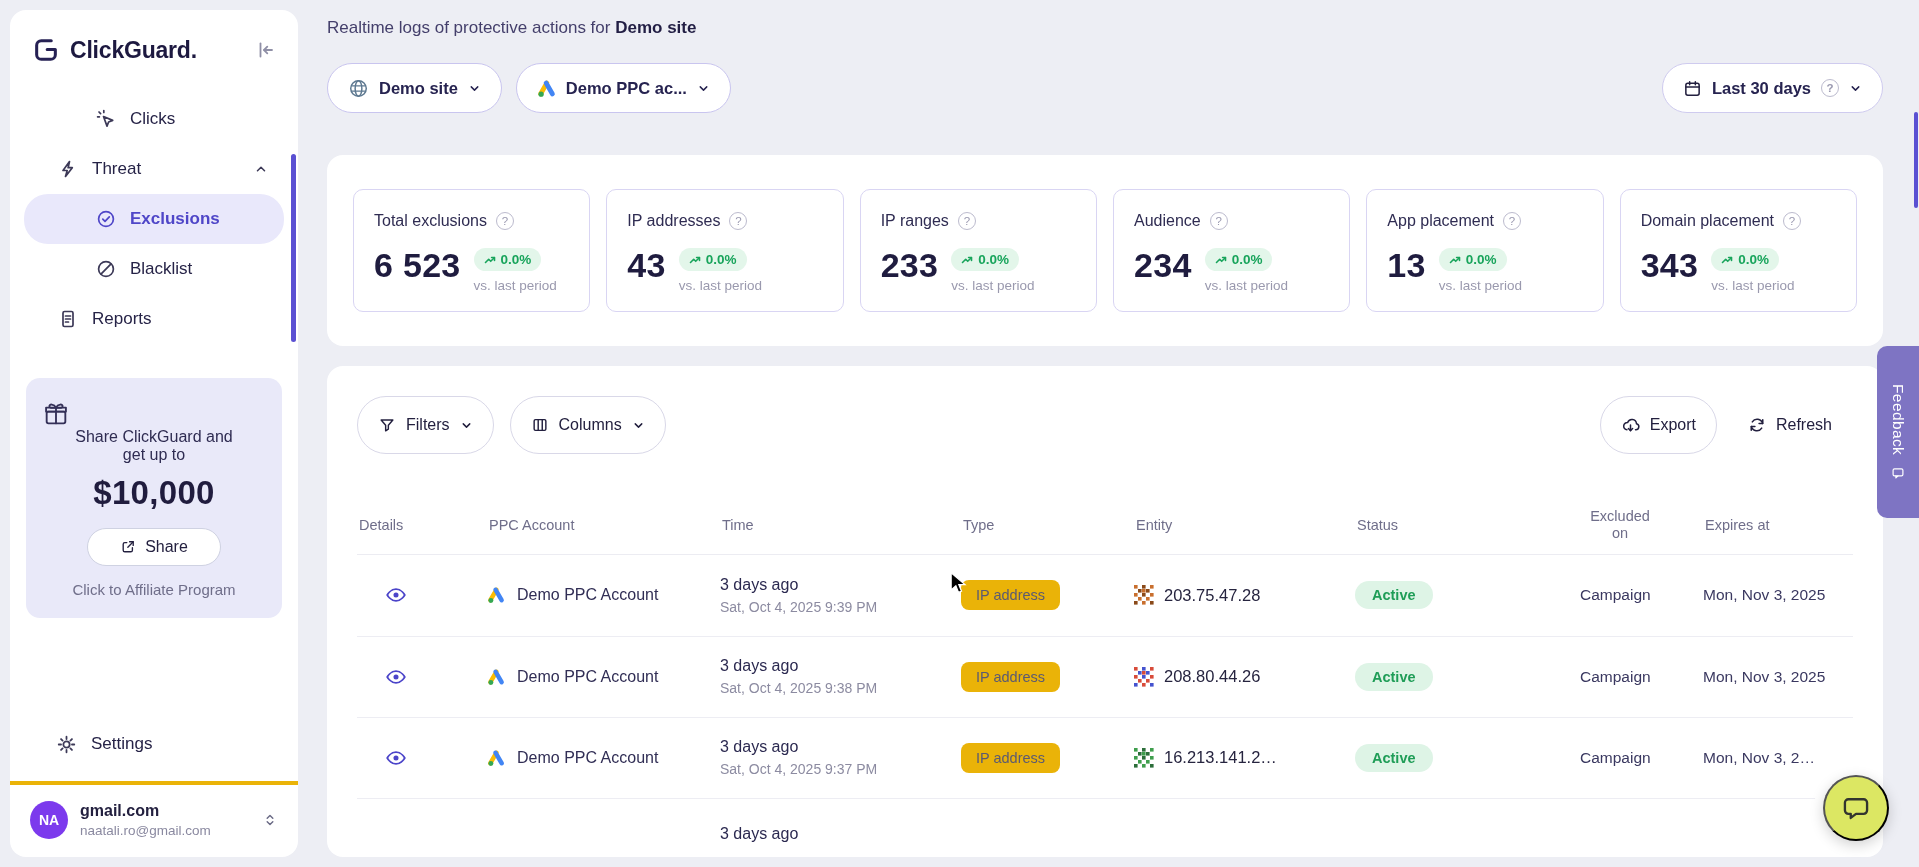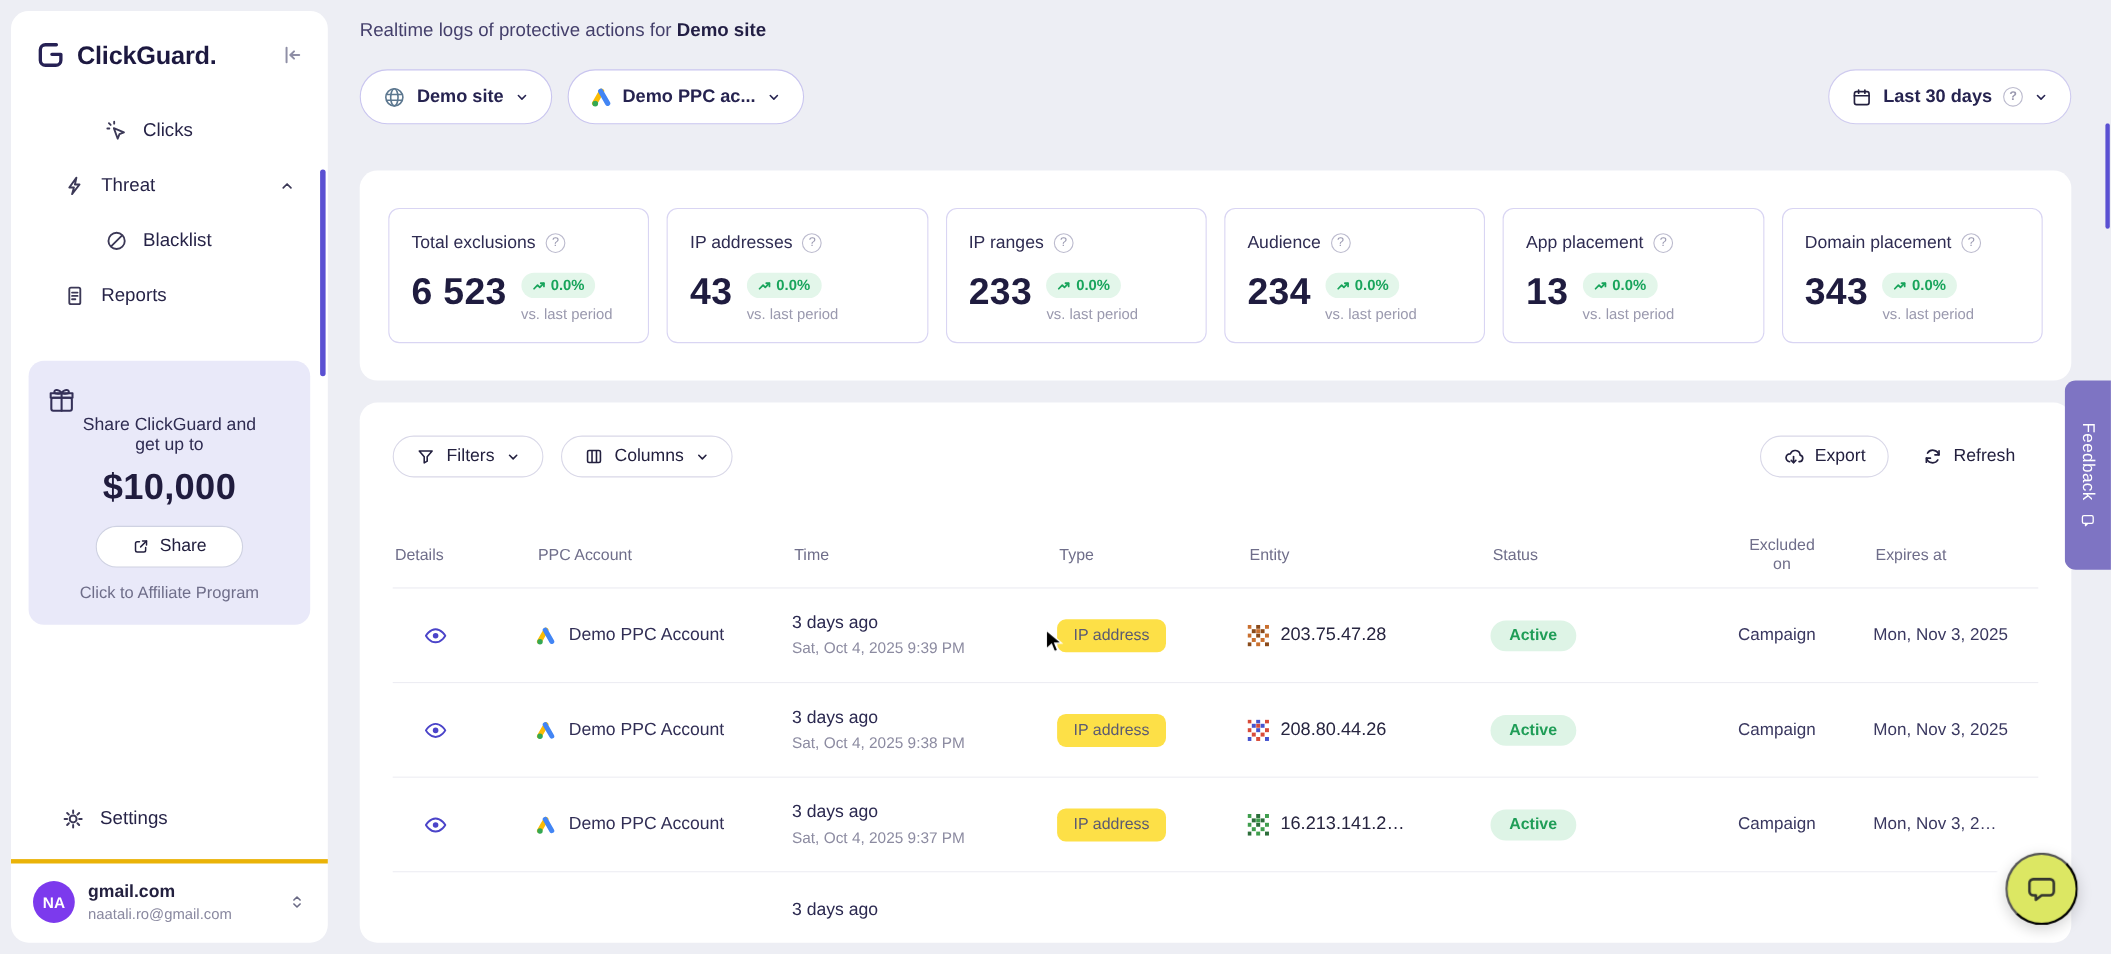--- a/index.html
+++ b/index.html
@@ -52,36 +52,36 @@
   .stat{flex:1;border:1px solid #d9d5f3;border-radius:10px;padding:22px 20px 18px;min-width:0}
   .stat-head{display:flex;align-items:center;gap:9px;font-size:16px;color:#2f2c52;font-weight:500;white-space:nowrap}
   .stat-body{display:flex;align-items:flex-start;gap:13px;margin-top:18px}
   .stat-value{font-size:34px;font-weight:700;color:#1f1c3f;line-height:1;letter-spacing:.3px}
   .stat-delta-wrap{display:flex;flex-direction:column;gap:7px;min-width:0}
   .delta{display:inline-flex;align-items:center;gap:5px;background:#e3f6ea;color:#18a45b;border-radius:999px;padding:4px 10px;font-size:13.5px;font-weight:700;width:max-content}
   .delta-caption{font-size:13.5px;color:#9a99ae;white-space:nowrap}
 
   .table-card{margin-top:20px;padding:30px 30px 0;flex:1;display:flex;flex-direction:column;overflow:hidden}
   .toolbar{display:flex;align-items:center;gap:16px}
-  .tool-btn{display:inline-flex;align-items:center;gap:10px;border:1px solid #d9d8e8;border-radius:999px;height:38px;padding:0 20px;font-size:16px;font-weight:500;color:#23203f;background:#fff;cursor:pointer}
+  .tool-btn{display:inline-flex;align-items:center;gap:10px;border:1px solid #d9d8e8;border-radius:999px;height:58px;padding:0 20px;font-size:16px;font-weight:500;color:#23203f;background:#fff;cursor:pointer}
   .tool-right{margin-left:auto;display:flex;align-items:center;gap:10px}
   .tool-btn.ghost{border-color:transparent}
 
   .thead,.trow{display:grid;grid-template-columns:130px 233px 241px 173px 221px 225px 123px 1fr;align-items:center}
   .thead{margin-top:54px;color:#6f6e8a;font-size:14.5px;padding-bottom:13px;border-bottom:1px solid #ececf2}
   .thead .hdr{padding-left:2px}
   .hdr-details{padding-left:20px}
   .hdr-narrow{max-width:78px;text-align:center;line-height:1.15}
   .trow{height:86px;border-bottom:1px solid #ededf3}
   .c-details{padding-left:28px}
   .eye-btn{color:#4b44c9;cursor:pointer;width:22px}
   .c-account{display:flex;gap:12px;align-items:center;font-size:16px;color:#312e55;white-space:nowrap}
   .time-rel{font-size:16px;color:#2b2950}
   .time-abs{font-size:14px;color:#8c8ba1;margin-top:5px}
-  .type-pill{background:#fde047;color:#5b5a72;border-radius:8px;padding:7px 15px;font-size:14.5px;display:inline-block}
+  .type-pill{background:#eab308;color:#5b5a72;border-radius:8px;padding:7px 15px;font-size:14.5px;display:inline-block}
   .c-entity{display:flex;gap:10px;align-items:center;font-size:16.5px;color:#26243f;font-weight:500;white-space:nowrap;overflow:hidden}
   .status-pill{background:#def4e6;color:#1f9d57;border-radius:999px;padding:6px 17px;font-size:14.5px;font-weight:700;display:inline-block}
   .c-plain{font-size:15.5px;color:#3a3860;white-space:nowrap}
   .trow.partial{height:60px;border-bottom:none;align-items:start;padding-top:26px}
 
   
   .page-scrollbar{position:fixed;right:1px;top:112px;width:4px;height:96px;background:#5a50d2;border-radius:2px;cursor:pointer}
   .feedback-tab{position:fixed;right:0;top:346px;width:42px;height:172px;background:#7e74c3;border-radius:10px 0 0 10px;display:flex;flex-direction:column;align-items:center;justify-content:center;gap:10px;cursor:pointer}
   .feedback-label{writing-mode:vertical-rl;color:#fff;font-size:15.5px;letter-spacing:.4px}
   .chat-btn{position:fixed;right:30px;bottom:26px;width:66px;height:66px;border-radius:50%;background:#dce763;display:flex;align-items:center;justify-content:center;cursor:pointer;box-shadow:0 4px 14px rgba(0,0,0,.18)}
@@ -125,20 +125,29 @@
           <svg width="20" height="20" viewBox="0 0 20 20" fill="none" stroke="currentColor" stroke-width="1.7" stroke-linecap="round" stroke-linejoin="round">
               <path d="M11.5 2.5 5 11.5h4.2L7.5 17.5l6.8-8.8h-4.2z"></path>
             </svg>
         </span>
         <span>Threat</span>
         <span class="nav-chev">
           <svg width="14" height="14" viewBox="0 0 20 20" fill="none" stroke="currentColor" stroke-width="2.2" stroke-linecap="round" stroke-linejoin="round">
               <path d="M5 12.5l5-5 5 5"></path>
             </svg>
         </span>
+      </div>
+      <div class="nav-item sub selected">
+        <span class="ni">
+          <svg width="20" height="20" viewBox="0 0 20 20" fill="none" stroke="currentColor" stroke-width="1.7" stroke-linecap="round" stroke-linejoin="round">
+              <circle cx="10" cy="10" r="7.4"></circle>
+              <path d="M6.8 10.2l2.2 2.2 4.3-4.6"></path>
+            </svg>
+        </span>
+        <span>Exclusions</span>
       </div>
       <div class="nav-item sub">
         <span class="ni">
           <svg width="20" height="20" viewBox="0 0 20 20" fill="none" stroke="currentColor" stroke-width="1.7" stroke-linecap="round" stroke-linejoin="round">
               <circle cx="10" cy="10" r="7.4"></circle>
               <path d="M5.2 14.8 14.8 5.2"></path>
             </svg>
         </span>
         <span>Blacklist</span>
       </div>

